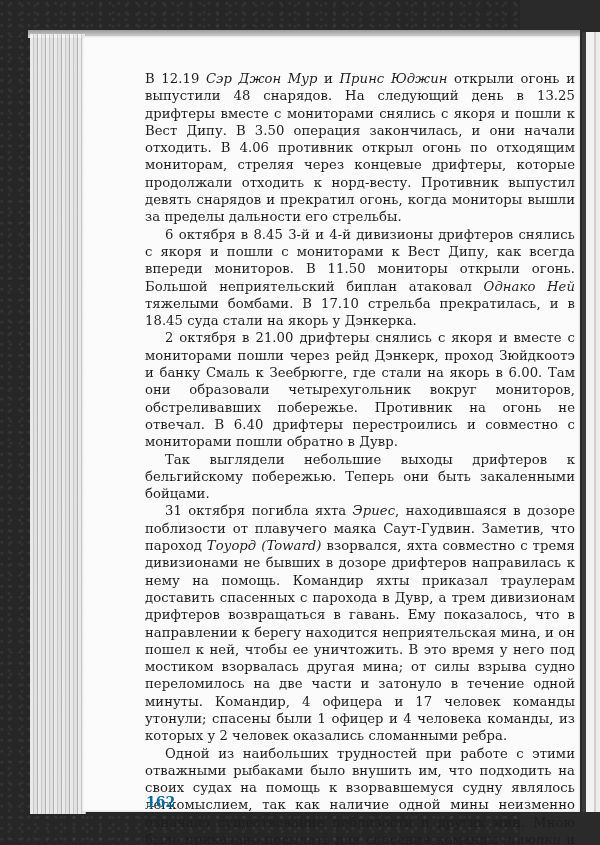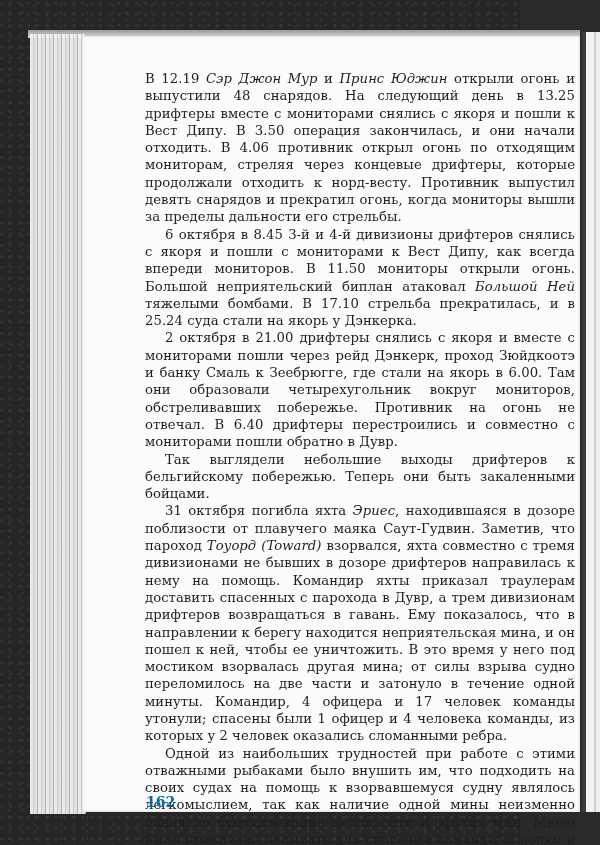--- a/index.html
+++ b/index.html
@@ -94,21 +94,21 @@
 <div class="scan">
   <div class="page-edge-top"></div>
   <div class="page-edge-left"></div>
   <div class="page-edge-right"></div>
 
   <div class="page">
     <div class="text-block">
 
       <p class="para first"><span>В 12.19 </span><span class="em">Сэр Джон Мур</span><span> и </span><span class="em">Принс Юджин</span><span> открыли огонь и выпустили 48 снарядов. На следующий день в 13.25 дрифтеры вместе с мониторами снялись с якоря и пошли к Вест Дипу. В 3.50 операция закончилась, и они начали отходить. В 4.06 противник открыл огонь по отходящим мониторам, стреляя через концевые дрифтеры, которые продолжали отходить к норд-весту. Противник выпустил девять снарядов и прекратил огонь, когда мониторы вышли за пределы дальности его стрельбы.</span></p>
 
-      <p class="para"><span>6 октября в 8.45 3-й и 4-й дивизионы дрифтеров снялись с якоря и пошли с мониторами к Вест Дипу, как всегда впереди мониторов. В 11.50 мониторы открыли огонь. Большой неприятельский биплан атаковал </span><span class="em">Большой Ней</span><span> тяжелыми бомбами. В 17.10 стрельба прекратилась, и в 25.24 суда стали на якорь у Дэнкерка.</span></p>
+      <p class="para"><span>6 октября в 8.45 3-й и 4-й дивизионы дрифтеров снялись с якоря и пошли с мониторами к Вест Дипу, как всегда впереди мониторов. В 11.50 мониторы открыли огонь. Большой неприятельский биплан атаковал </span><span class="em">Однако Ней</span><span> тяжелыми бомбами. В 17.10 стрельба прекратилась, и в 18.45 суда стали на якорь у Дэнкерка.</span></p>
 
       <p class="para"><span>2 октября в 21.00 дрифтеры снялись с якоря и вместе с мониторами пошли через рейд Дэнкерк, проход Зюйдкоотэ и банку Смаль к Зеебрюгге, где стали на якорь в 6.00. Там они образовали четырехугольник вокруг мониторов, обстреливавших побережье. Противник на огонь не отвечал. В 6.40 дрифтеры перестроились и совместно с мониторами пошли обратно в Дувр.</span></p>
 
       <p class="para"><span>Так выглядели небольшие выходы дрифтеров к бельгийскому побережью. Теперь они быть закаленными бойцами.</span></p>
 
       <p class="para"><span>31 октября погибла яхта </span><span class="em">Эриес</span><span>, находившаяся в дозоре поблизости от плавучего маяка Саут-Гудвин. Заметив, что пароход </span><span class="em">Тоуорд (Toward)</span><span> взорвался, яхта совместно с тремя дивизионами не бывших в дозоре дрифтеров направилась к нему на помощь. Командир яхты приказал траулерам доставить спасенных с парохода в Дувр, а трем дивизионам дрифтеров возвращаться в гавань. Ему показалось, что в направлении к берегу находится неприятельская мина, и он пошел к ней, чтобы ее уничтожить. В это время у него под мостиком взорвалась другая мина; от силы взрыва судно переломилось на две части и затонуло в течение одной минуты. Командир, 4 офицера и 17 человек команды утонули; спасены были 1 офицер и 4 человека команды, из которых у 2 человек оказались сломанными ребра.</span></p>
 
       <p class="para"><span>Одной из наибольших трудностей при работе с этими отважными рыбаками было внушить им, что подходить на своих судах на помощь к взорвавшемуся судну являлось легкомыслием, так как наличие одной мины неизменно означало существование поблизости и других мин. Мною было приказано посылать для спасения команды </span><span class="em">шлюпки</span><span> и никоим образом не приближаться к взорванному судну раньше, чем его отнесет течением от места взрыва. Однако, сильно развитый на море дух товарищества часто приводил к доблестным, но безрассудным поступкам. Конечно, с точки зрения адмирала, ни один командир не имеет права ради одной доблести рисковать своим судном. Он может рисковать сам лично,— это его частное дело,— но судно необходимо стране и должно быть застраховано от осуществления подобного рода побуждений. Но распространяться о таких вещах бесполезно. Можно сожалеть об уроне, нанесенном стране, и делать выговоры, но в то же время ни один</span></p>
 
     </div>

